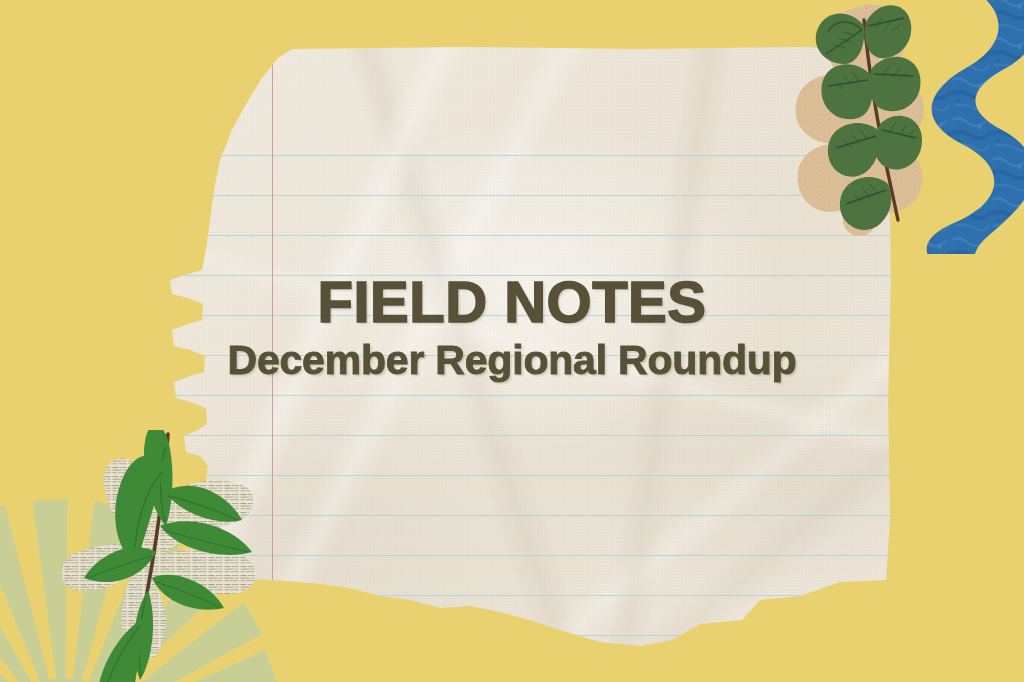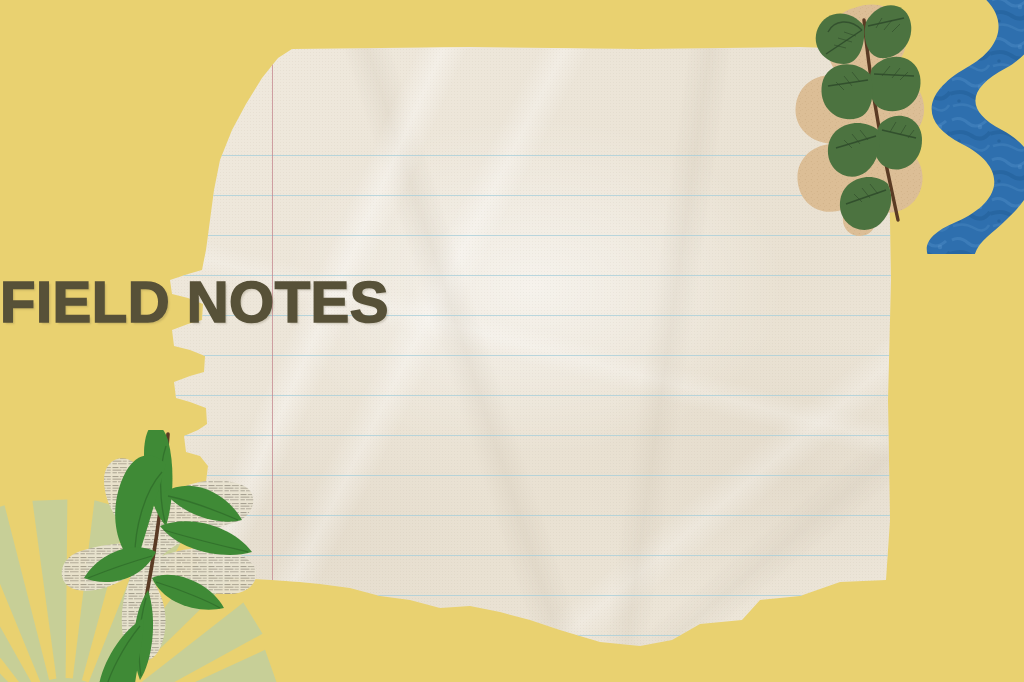--- a/index.html
+++ b/index.html
@@ -128,21 +128,21 @@
     height: 260px;
     pointer-events: none;
   }
 
   
   .text-block {
     position: absolute;
     left: 0;
     top: 272px;
     width: 1024px;
-    text-align: left;
+    text-align: center;
     pointer-events: none;
   }
   .title {
     font-family: "Liberation Sans", sans-serif;
     font-weight: 700;
     font-size: 58px;
     letter-spacing: 0.5px;
     color: #575138;
     line-height: 1.04;
     margin: 0 0 6px 0;
@@ -392,15 +392,16 @@
       <path d="M98 168 C 90 196, 90 228, 93 246" stroke="#2f6b2a" stroke-width="1.3" fill="none" opacity=".75"></path>
     </g>
     <g>
       <path d="M96 188 C 74 200, 54 232, 50 260 L 86 260 C 90 232, 96 206, 96 188 Z" fill="#3f8a36"></path>
       <path d="M92 196 C 74 218, 62 244, 58 258" stroke="#2f6b2a" stroke-width="1.3" fill="none" opacity=".75"></path>
     </g>
   </svg>
 
   <div class="text-block">
     <h1 class="title" style="color: rgb(87, 81, 56); -webkit-text-stroke-color: rgb(87, 81, 56);">FIELD NOTES</h1>
+    <h2 class="subtitle" style="color: rgb(87, 81, 56); -webkit-text-stroke-color: rgb(87, 81, 56);">December Regional Roundup</h2>
   </div>
 
 </div>
 
 </body></html>

